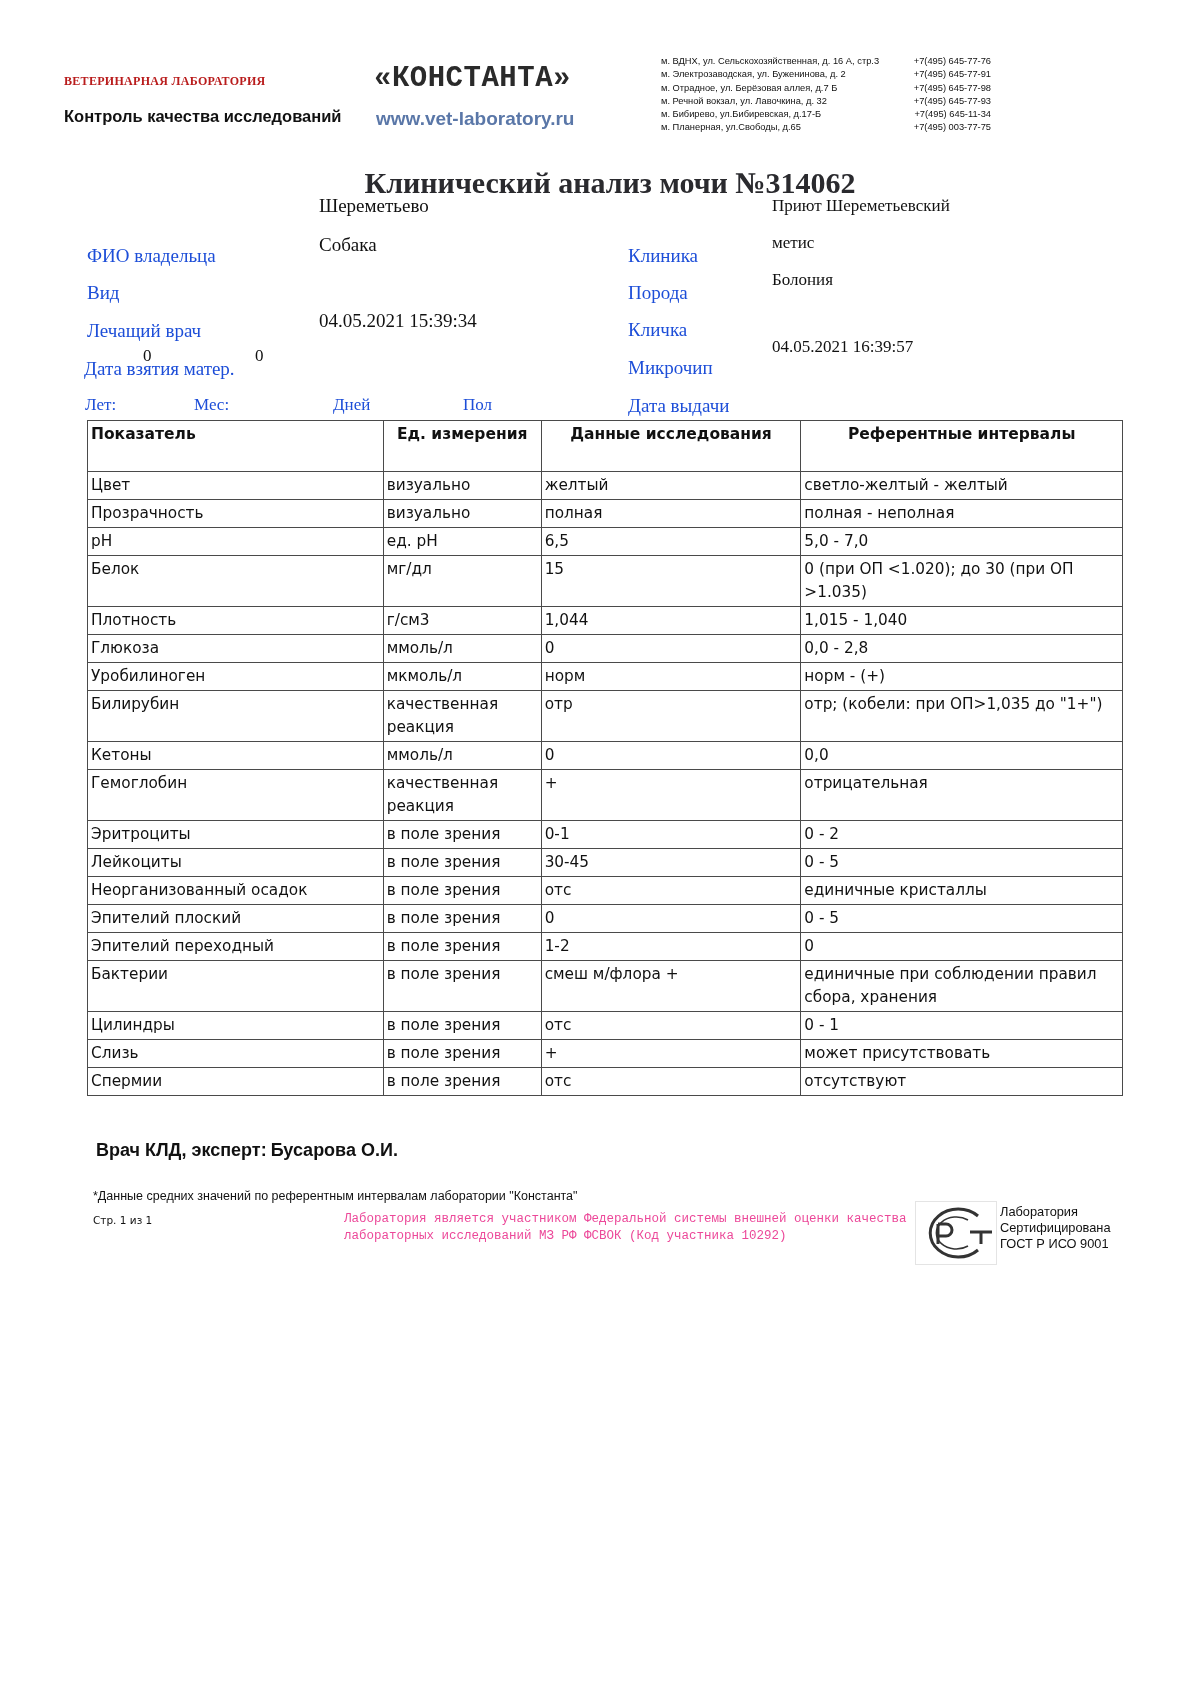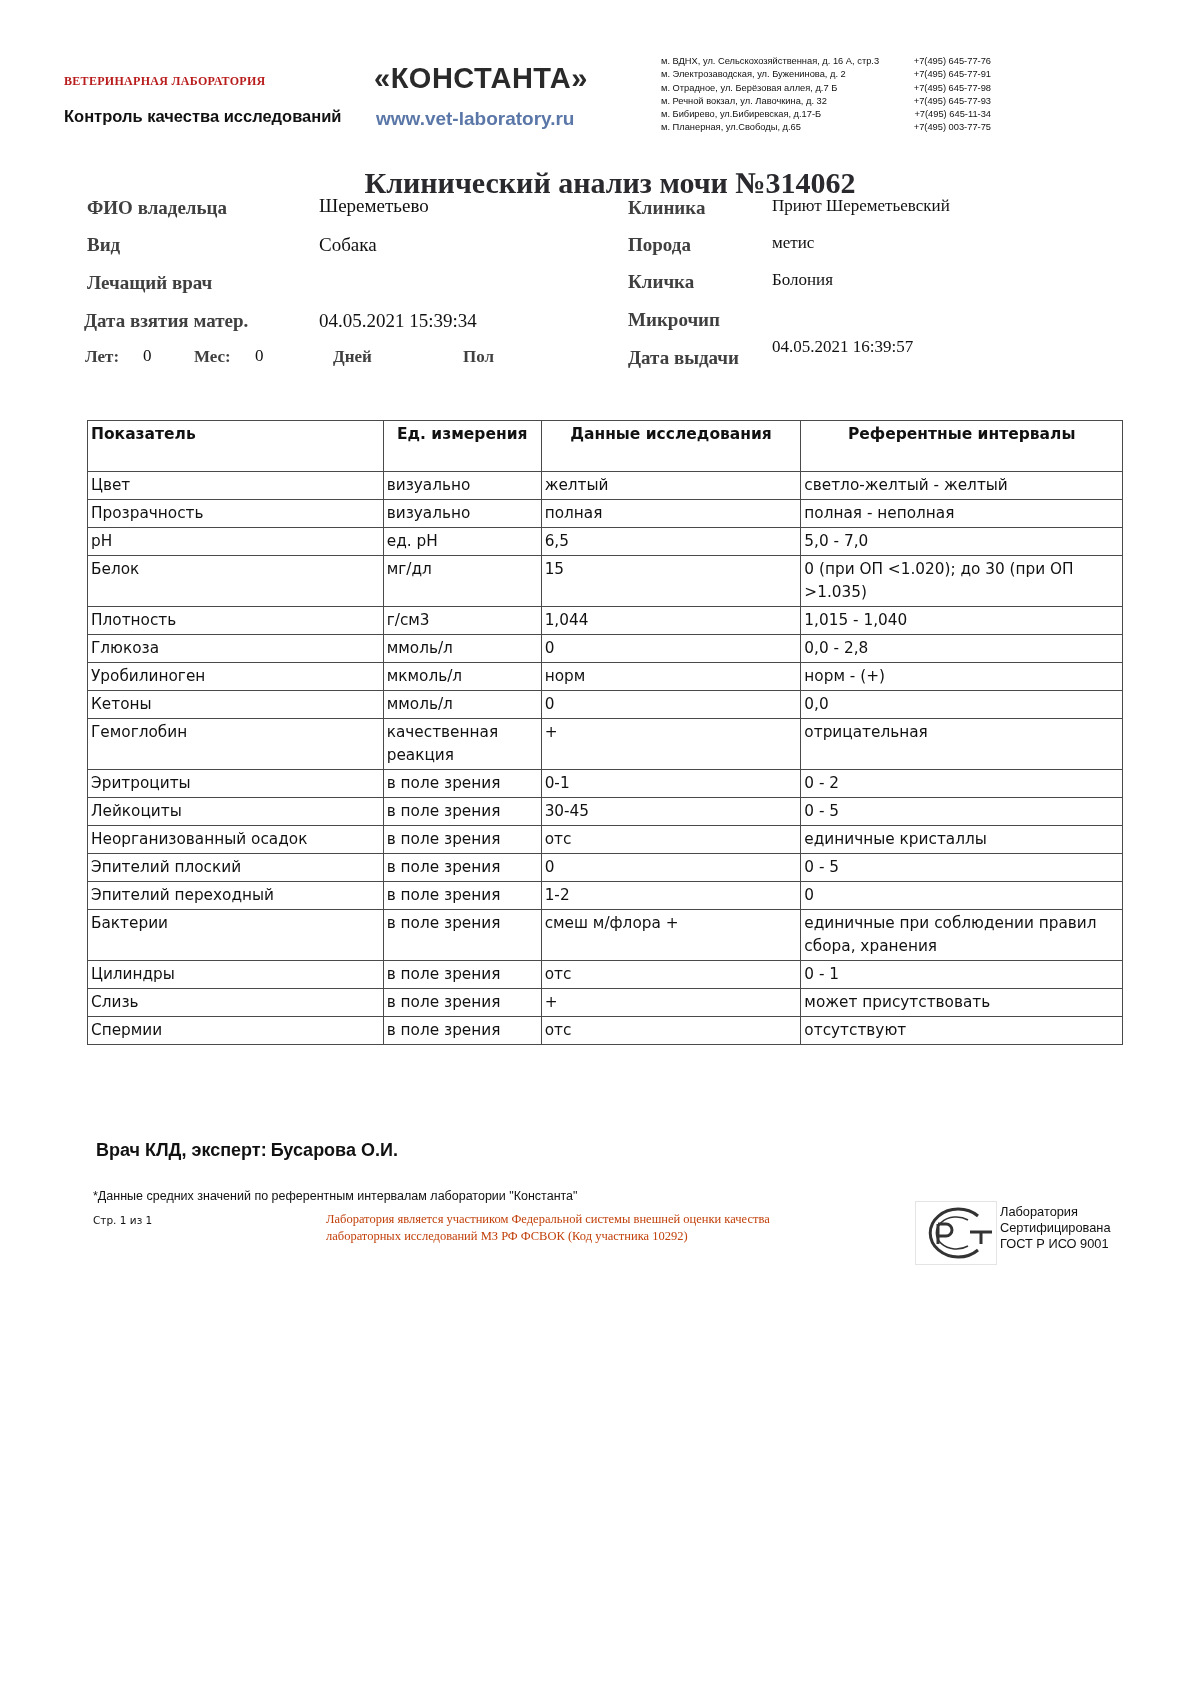--- a/index.html
+++ b/index.html
@@ -1,48 +1,48 @@
 <!DOCTYPE html>
 <html><head>
 <meta charset="utf-8">
 <style>
   html, body { margin: 0; padding: 0; background: #ffffff; }
   body { width: 1190px; height: 1684px; position: relative; overflow: hidden; color: #1a1a1a; }
   .abs { position: absolute; }
 
   
   .lab-small { left: 64px; top: 74px; font-family: "Liberation Serif", serif; font-weight: bold; font-size: 12px; letter-spacing: 0.3px; color: #b91c1c; }
-  .lab-name { left: 374px; top: 62px; font-family: Liberation Sans, sans-serif; font-weight: bold; font-size: 29px; color: #2a2a2a; letter-spacing: 0.5px; }
+  .lab-name { left: 374px; top: 62px; font-family: Liberation Mono, monospace; font-weight: bold; font-size: 29px; color: #2a2a2a; letter-spacing: 0.5px; }
   .lab-quality { left: 64px; top: 107px; font-family: "Liberation Sans", sans-serif; font-weight: bold; font-size: 16.5px; color: #111; }
   .lab-url { left: 376px; top: 108px; font-family: "Liberation Sans", sans-serif; font-weight: bold; font-size: 19px; color: #5a77a8; }
   .branches { left: 661px; top: 55px; font-family: "Liberation Sans", sans-serif; font-size: 9.3px; line-height: 13.3px; color: #111; }
   .branch { display: flex; width: 330px; justify-content: space-between; }
 
   
   .doc-title { left: 0; width: 1220px; top: 166px; text-align: center; font-family: "Liberation Serif", serif; font-weight: bold; font-size: 30px; color: #2a2a2e; }
 
   
-  .lbl { font-family: "Liberation Serif", serif; font-weight: bold; font-size: 19px; color: #404040; }
+  .lbl { font-family: "Liberation Serif", serif; font-weight: normal; font-size: 19px; color: #1d4ed8; margin-top: 48px; }
   .val { font-family: "Liberation Serif", serif; font-size: 19px; color: #111; }
   .val-sm { font-family: "Liberation Serif", serif; font-size: 17px; color: #111; }
 
   
   table.results { position: absolute; left: 87px; top: 420px; width: 1036px; border-collapse: collapse; font-family: "DejaVu Sans", sans-serif; font-size: 15.3px; color: #111; }
   table.results td, table.results th { border: 1px solid #4a4a4a; padding: 2px 3px; vertical-align: top; line-height: 23px; }
   table.results th { font-weight: bold; height: 46px; font-size: 15.5px; }
   table.results td.c { }
   table.results th.l { text-align: left; }
   table.results th.c { text-align: center; }
   col.c1 { width: 296px; } col.c2 { width: 158px; } col.c3 { width: 260px; } col.c4 { width: 322px; }
 
   .signature { left: 96px; top: 1140px; font-family: "Liberation Sans", sans-serif; font-weight: bold; font-size: 18px; color: #111; }
   .signature span + span { margin-left: 4px; }
   .footnote { left: 93px; top: 1189px; font-family: "Liberation Sans", sans-serif; font-size: 12.5px; color: #111; }
   .page-num { left: 93px; top: 1214px; font-family: "DejaVu Sans", sans-serif; font-size: 10.5px; color: #111; }
-  .fsvok { left: 326px; top: 1211px; font-family: Liberation Serif, serif; font-size: 12.5px; line-height: 17px; color: #c2410c; }
+  .fsvok { left: 344px; top: 1211px; font-family: Liberation Mono, monospace; font-size: 12.5px; line-height: 17px; color: #ec4899; }
   .cert-box { left: 915px; top: 1201px; width: 80px; height: 62px; border: 1px solid #e4e4e4; }
   .cert-text { left: 1000px; top: 1204px; font-family: "Liberation Sans", sans-serif; font-size: 12.8px; line-height: 16px; color: #111; }
 </style>
 </head>
 <body>
 
 <div class="abs lab-small">ВЕТЕРИНАРНАЯ ЛАБОРАТОРИЯ</div>
 <div class="abs lab-name">«КОНСТАНТА»</div>
 <div class="abs lab-quality">Контроль качества исследований</div>
 <div class="abs lab-url">www.vet-laboratory.ru</div>
@@ -164,20 +164,26 @@
         <td class="c">0</td>
         <td class="c">0,0 - 2,8</td>
       </tr>
       <tr>
         <td>Уробилиноген</td>
         <td class="c">мкмоль/л</td>
         <td class="c">норм</td>
         <td class="c">норм - (+)</td>
       </tr>
       <tr>
+        <td>Билирубин</td>
+        <td class="c">качественная реакция</td>
+        <td class="c">отр</td>
+        <td class="c">отр; (кобели: при ОП&gt;1,035 до "1+")</td>
+      </tr>
+      <tr>
         <td>Кетоны</td>
         <td class="c">ммоль/л</td>
         <td class="c">0</td>
         <td class="c">0,0</td>
       </tr>
       <tr>
         <td>Гемоглобин</td>
         <td class="c">качественная реакция</td>
         <td class="c">+</td>
         <td class="c">отрицательная</td>

